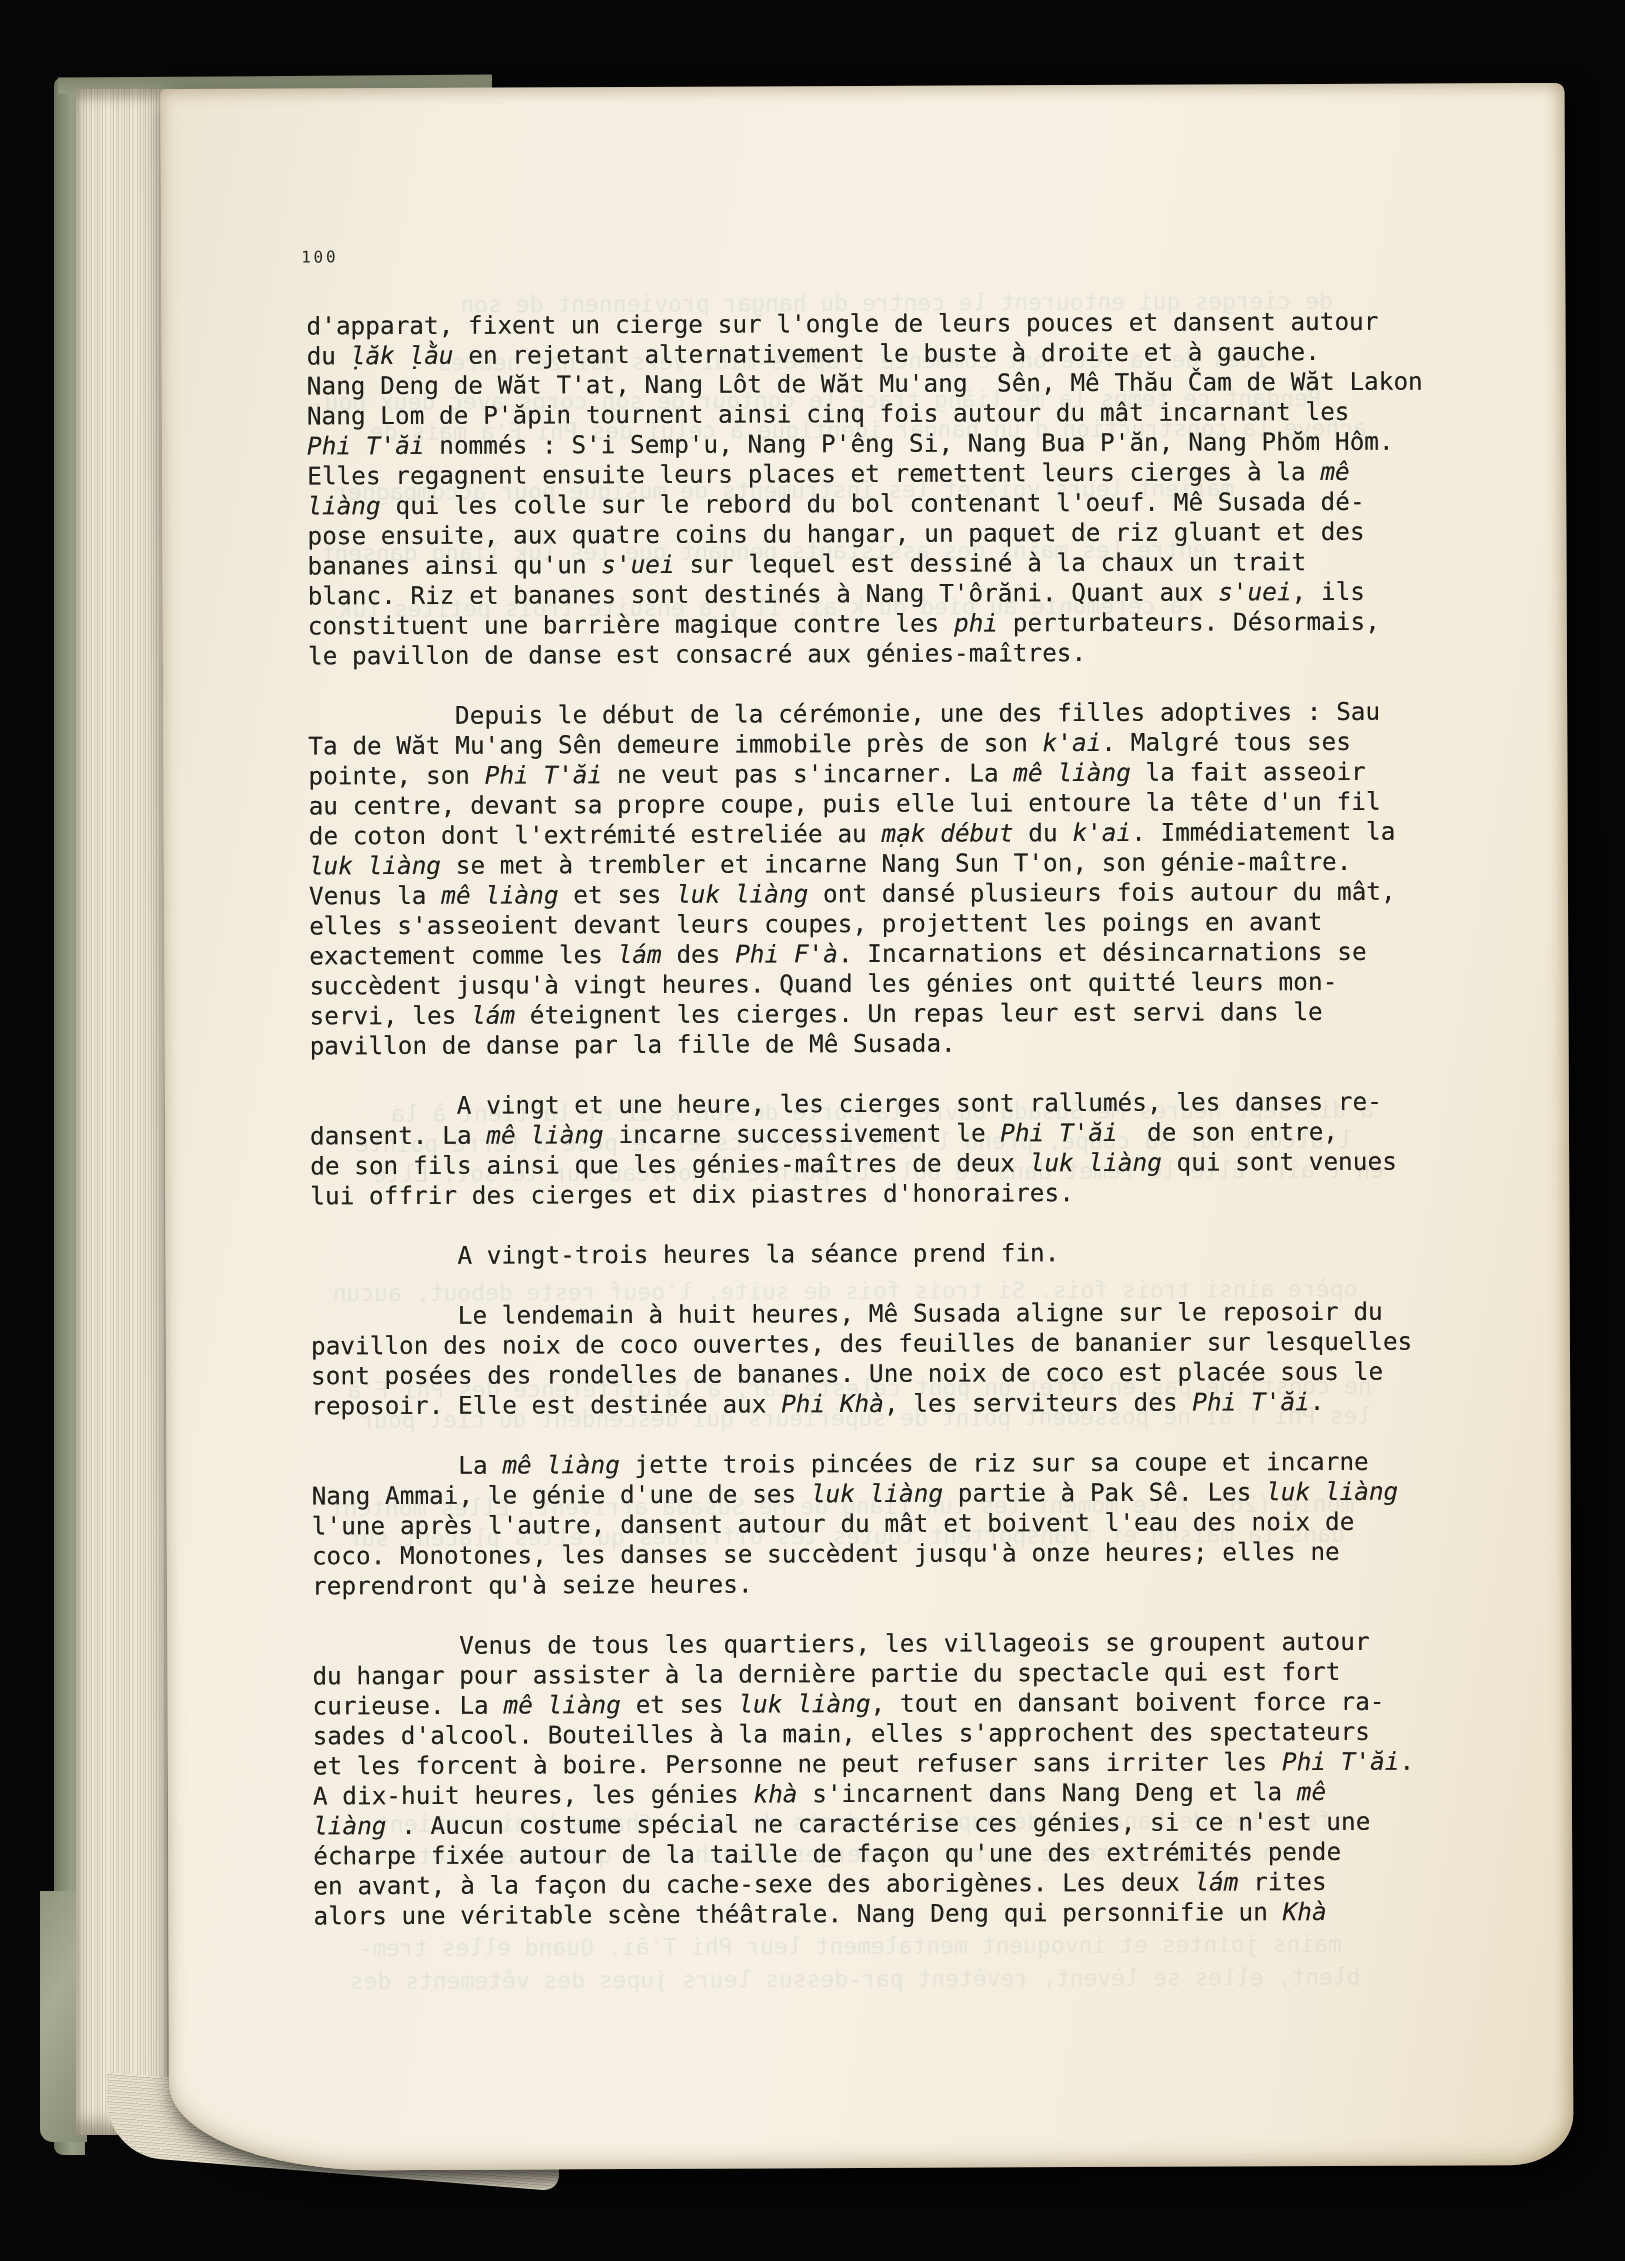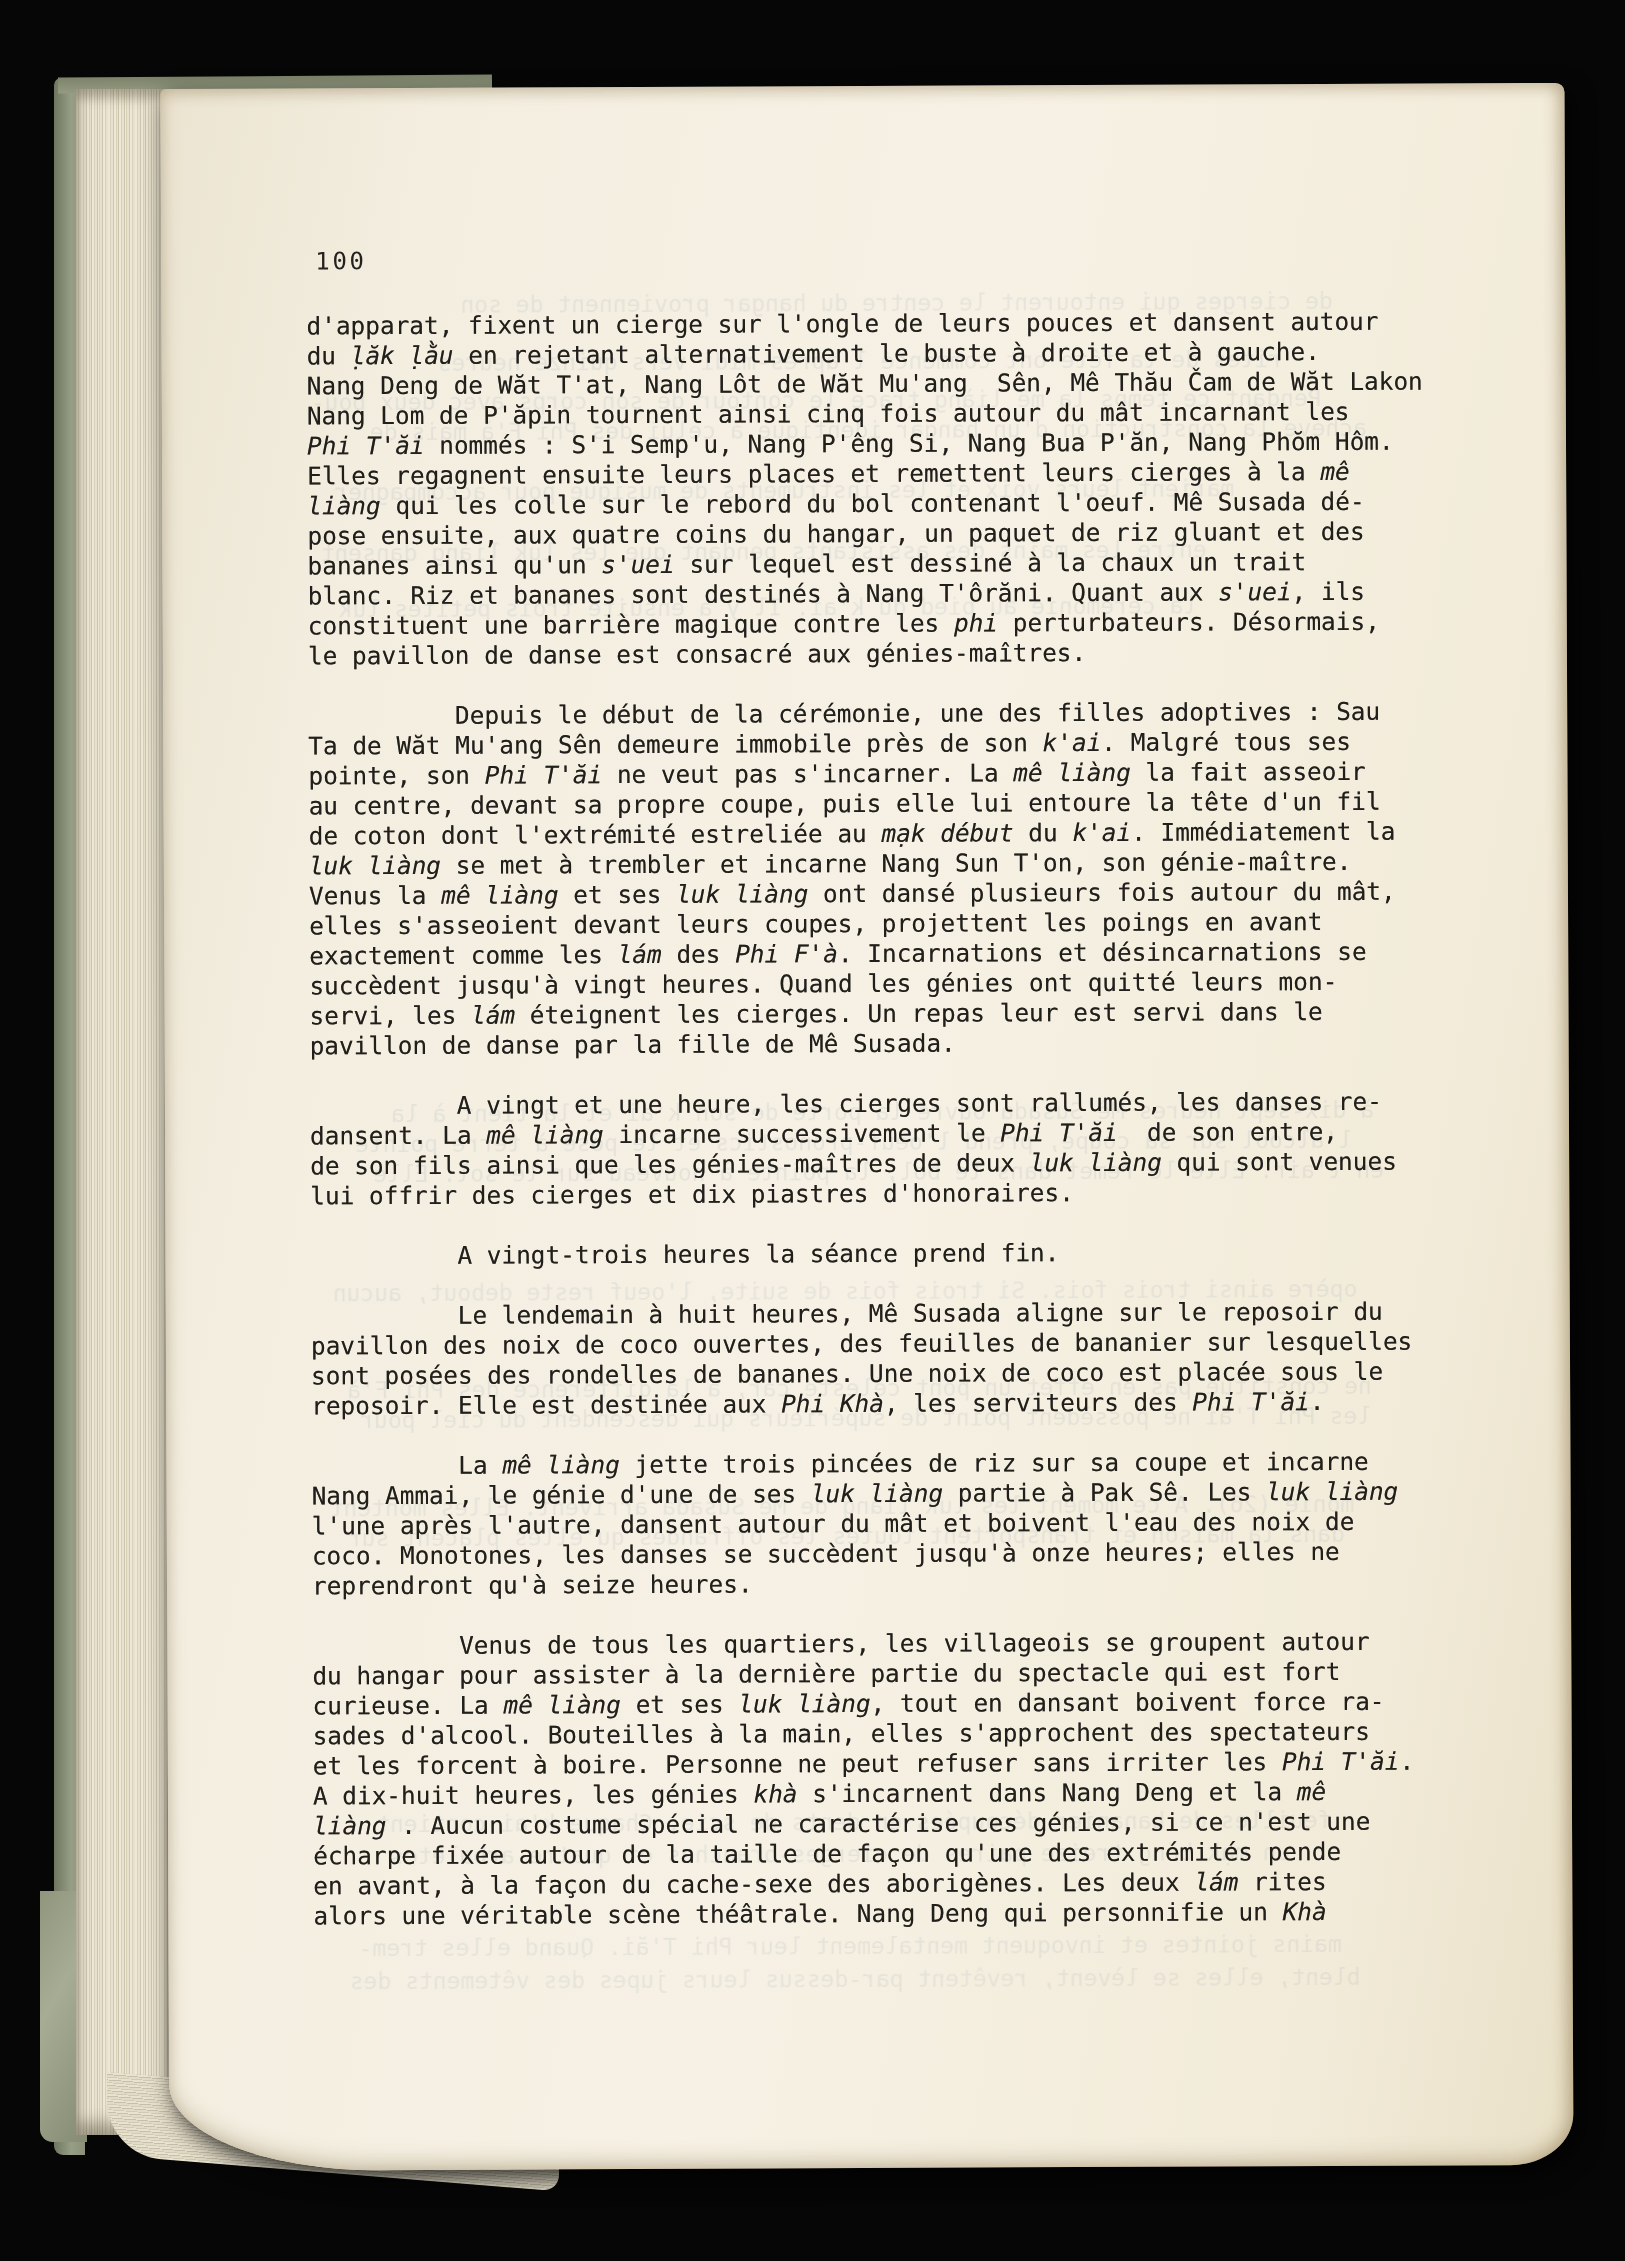--- a/index.html
+++ b/index.html
@@ -33,21 +33,21 @@
   .page{position:absolute;left:165px;top:86px;width:1404px;height:2082px;
     background:
       linear-gradient(100deg,#ebe4d1 0%,#f3eee0 16%,#f6f1e4 50%,#f2ebd9 84%,#e9e0c7 100%);
     border-radius:5.4px 9px 63px 208px / 5.4px 9px 51px 87px;
     box-shadow:inset -6.3px 0 14.5px rgba(125,100,55,.28),
                inset 0 -9px 20px rgba(125,100,55,.22),
                inset 0 7.2px 12.7px rgba(125,100,55,.14),
                5.4px 9px 23.5px rgba(0,0,0,.8);
     transform:rotate(-0.25deg);}
 
-  .page-number{position:absolute;left:154px;top:159px;font-size:24px;
+  .page-number{position:absolute;left:140px;top:159px;font-size:16px;
     letter-spacing:2.7px;color:#24221e;z-index:3;}
 
   .ghost-layer{position:absolute;inset:0;z-index:1;}
   .ghost-line{position:absolute;white-space:pre;font-size:23px;
     color:#7e91a4;opacity:.13;transform:scaleX(-1);filter:blur(0.5px);}
 
   .text-block{position:absolute;left:145px;top:223px;z-index:2;}
   .line{white-space:pre;font-size:24.4px;line-height:30px;color:#211f1b;
     text-shadow:0 0 0.5px rgba(33,31,27,.55);}
   .para + .para{margin-top:30px;}

